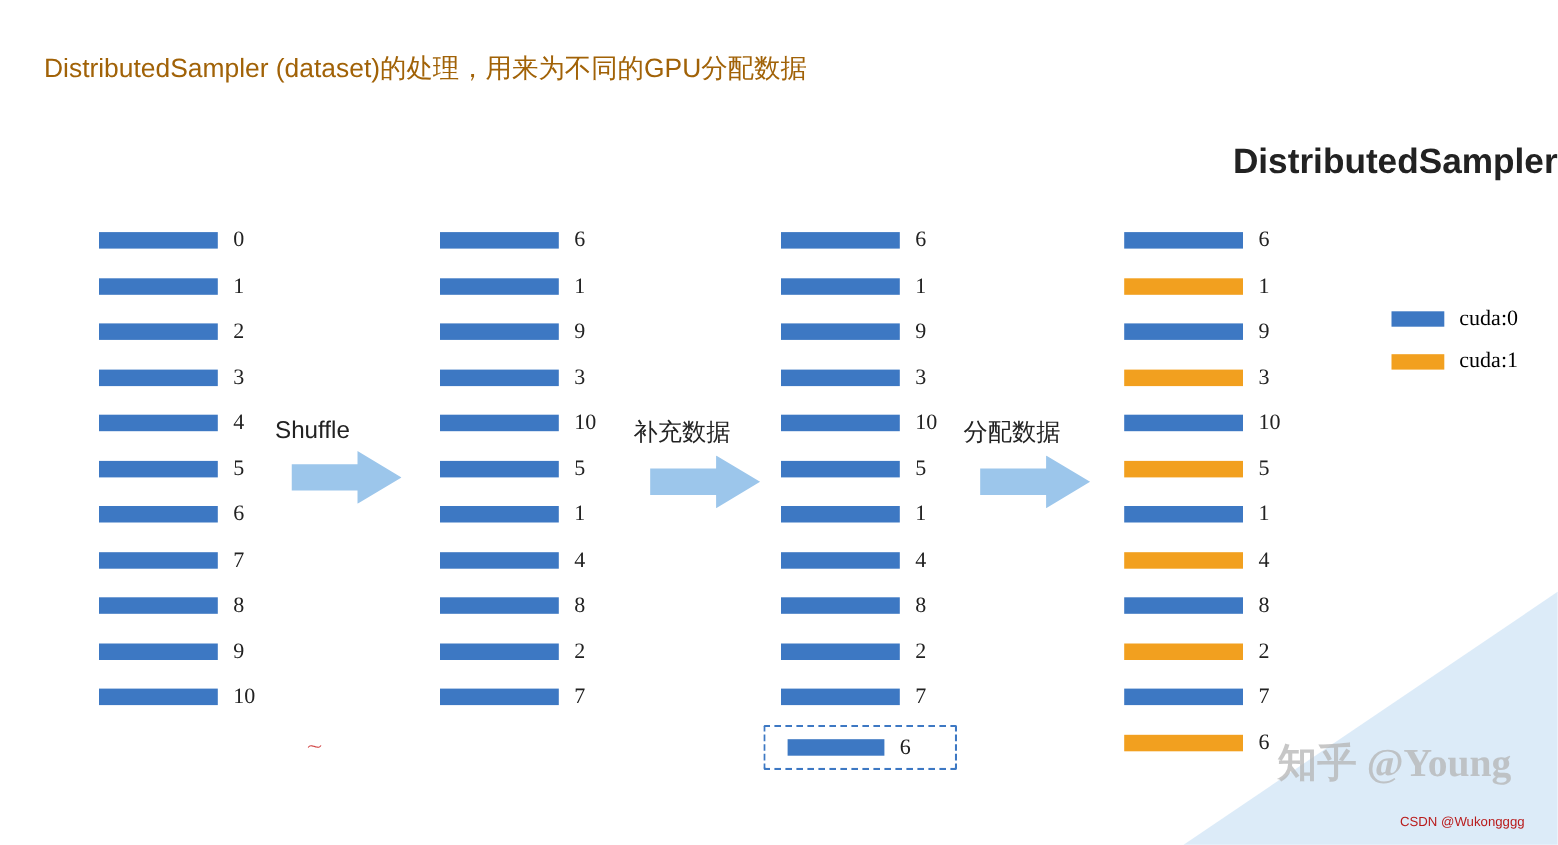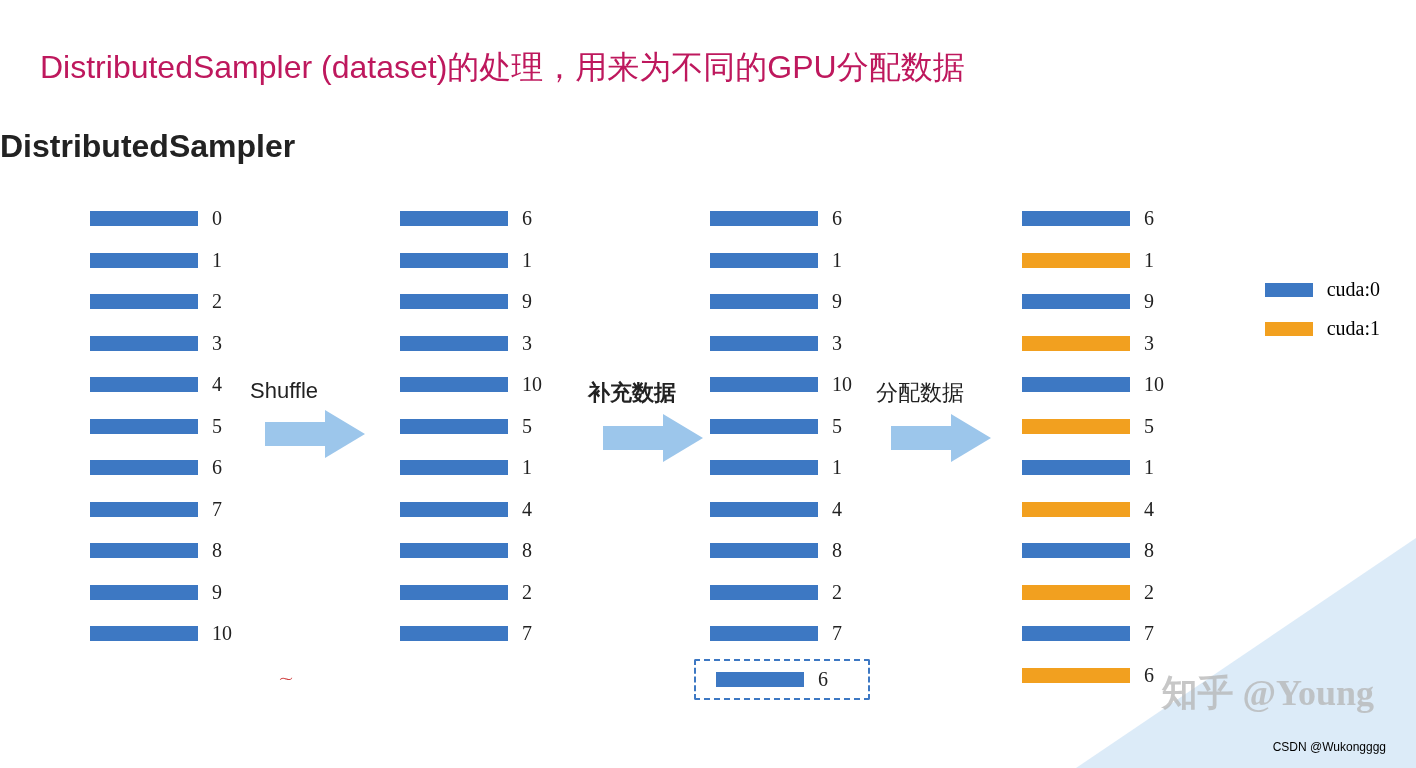--- a/index.html
+++ b/index.html
@@ -9,30 +9,30 @@
     height: 768px;
     background: #ffffff;
     font-family: "Microsoft YaHei", "PingFang SC", Arial, sans-serif;
     position: relative;
     overflow: hidden;
   }
   .subtitle {
     position: absolute;
     top: 46px;
     left: 40px;
-    font-size: 32px;
-    color: #be185d;
+    font-size: 24px;
+    color: #a16207;
     font-weight: 400;
   }
   .title {
     position: absolute;
     top: 128px;
     left: 0;
     width: 100%;
-    text-align: left;
+    text-align: right;
     font-size: 32px;
     font-weight: 600;
     color: #222;
   }
   .stage {
     position: absolute;
     top: 198px;
     width: 160px;
   }
   .row {
@@ -115,21 +115,21 @@
     font-weight: 700;
     color: rgba(180, 180, 180, 0.75);
     font-family: "Songti SC", SimSun, serif;
     pointer-events: none;
   }
   .wm2 {
     position: absolute;
     right: 30px;
     bottom: 14px;
     font-size: 12px;
-    color: #000000;
+    color: #b91c1c;
     pointer-events: none;
   }
   .squiggle {
     position: absolute;
     color: #d04040;
     font-size: 14px;
     font-style: italic;
     pointer-events: none;
   }
 </style>
@@ -333,21 +333,21 @@
       </div>
     </div>
   </div>
 <div id="arrows-root">
     <div class="arrow-box" style="left: 250px;">
       <div class="lbl">Shuffle</div>
       <div class="arrow"><svg viewBox="0 0 100 48" width="100" height="48">
           <polygon points="0,12 60,12 60,0 100,24 60,48 60,36 0,36" fill="#9cc6eb"></polygon>
         </svg></div>
     </div>
-    <div class="arrow-box" style="left: 588px; font-weight: bold;">
+    <div class="arrow-box" style="left: 576px;">
       <div class="lbl">补充数据</div>
       <div class="arrow"><svg viewBox="0 0 100 48" width="100" height="48">
           <polygon points="0,12 60,12 60,0 100,24 60,48 60,36 0,36" fill="#9cc6eb"></polygon>
         </svg></div>
     </div>
     <div class="arrow-box" style="left: 876px;">
       <div class="lbl">分配数据</div>
       <div class="arrow"><svg viewBox="0 0 100 48" width="100" height="48">
           <polygon points="0,12 60,12 60,0 100,24 60,48 60,36 0,36" fill="#9cc6eb"></polygon>
         </svg></div>

